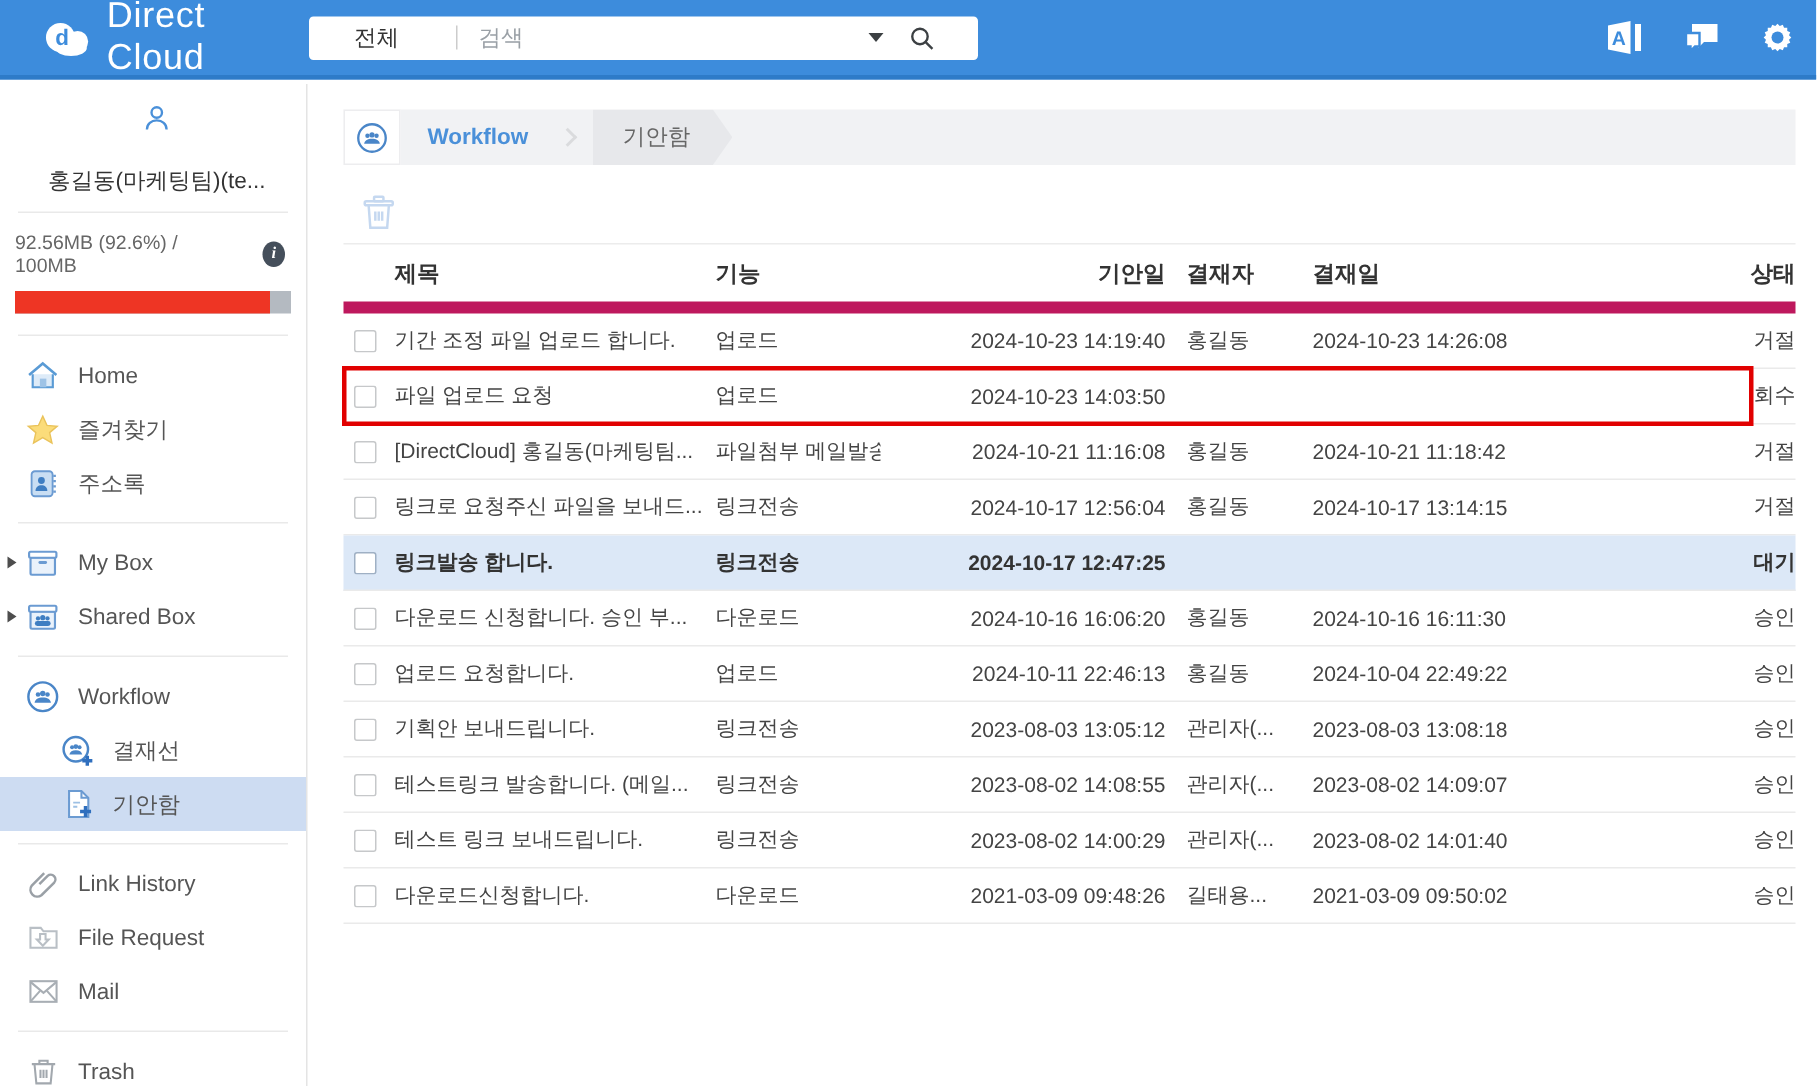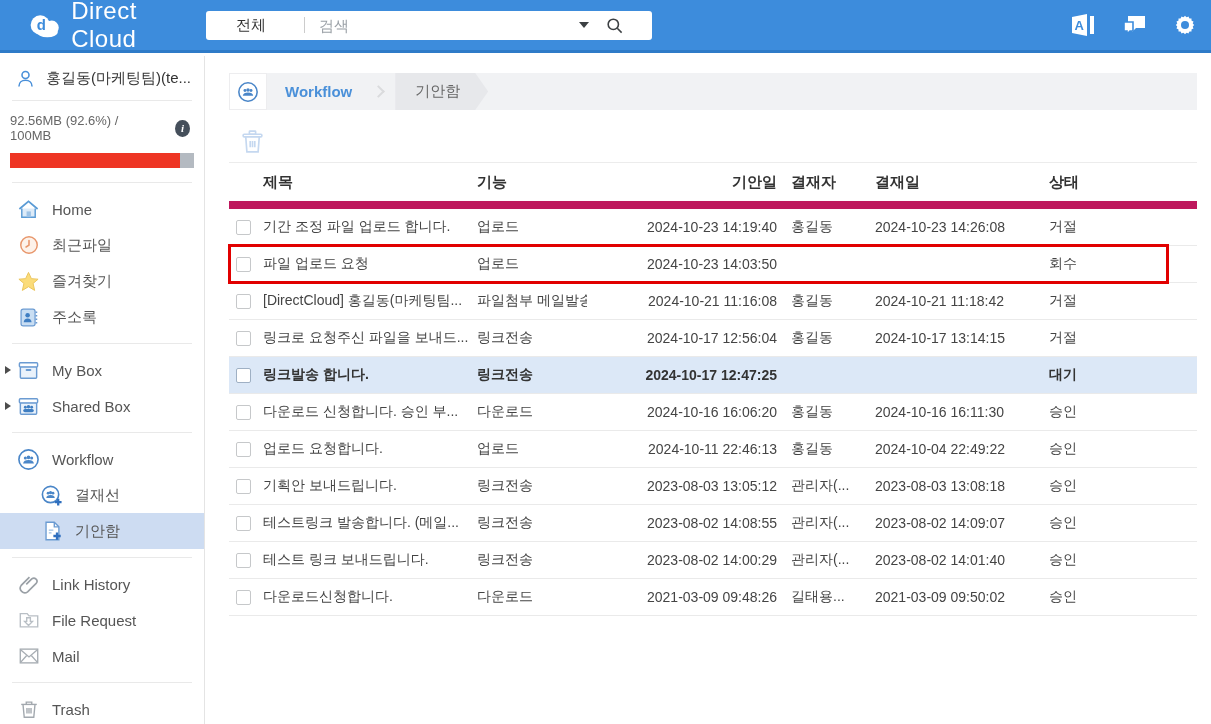--- a/index.html
+++ b/index.html
@@ -22,21 +22,21 @@
   .search-input::placeholder { color:#9aa0a6; }
   .search-caret { width:0; height:0; border-left:5px solid transparent; border-right:5px solid transparent;
                   border-top:6px solid #3c4043; margin-right:16px; cursor:pointer; }
   .search-btn { cursor:pointer; display:flex; align-items:center; }
   .top-icons { position:absolute; right:14px; top:0; height:50px; display:flex; align-items:center; gap:26px; }
   .top-icon { cursor:pointer; display:flex; align-items:center; }
 
   
   .sidebar { position:absolute; top:56px; left:0; width:205px; bottom:0; background:#fff;
              border-right:1px solid #e4e4e4; }
-  .user-row { display:flex; align-items:center; gap:10px; padding:12px 10px 11px 15px; }
+  .user-row { display:flex; align-items:center; gap:22px; padding:12px 10px 11px 15px;flex-direction:column; }
   .user-name { font-size:15px; color:#333; white-space:nowrap; overflow:hidden; }
   .sb-div { border-top:1px solid #e9e9e9; margin:0 12px; }
   .storage-row { display:flex; align-items:center; justify-content:flex-start; padding:12px 14px 0 10px;gap:32px; }
   .storage-text { font-size:13px; color:#666; }
   .info-badge { width:17px; height:17px; border-radius:50%; background:#454f5b; color:#fff;
                 font-size:11px; font-family:"Liberation Serif",serif; font-style:italic; font-weight:bold;
                 display:flex; align-items:center; justify-content:center; cursor:pointer; }
   .storage-bar { margin:10px 10px 14px 10px; height:15px; background:#b4bac1; position:relative; }
   .storage-fill { position:absolute; left:0; top:0; bottom:0; background:#ee3524; }
   .nav { padding:8px 0; }
@@ -72,21 +72,21 @@
            font-weight:bold; font-size:15px; color:#333; }
   .trow { display:flex; align-items:center; height:37px; border-bottom:1px solid #eaeaea;
           font-size:14px; color:#444; position:relative; cursor:pointer; }
   .cell { overflow:hidden; white-space:nowrap; }
   .c-check { width:34px; display:flex; align-items:center; padding-left:7px; }
   .c-title { width:214px; }
   .c-func { width:110px; }
   .c-draft { width:190px; text-align:right; }
   .c-approver { width:82px; padding-left:14px; }
   .c-approval { width:190px; padding-left:16px; }
-  .c-status { flex:1; text-align:left; }
+  .c-status { flex:1; text-align:right; }
   .checkbox { width:15px; height:15px; border:1px solid #c6c8ca; border-radius:2px; background:#fff; display:block; }
   .trow.selected { background:#dce8f7; font-weight:bold; color:#333; }
   .trow.selected .checkbox { border-color:#9fb0c4; }
   .trow.red-annotated::after { content:""; position:absolute; left:-1px; right:28px; top:-2px; bottom:-2px;
           border:3px solid #e10000; pointer-events:none; }
 </style>
 </head>
 <body>
 
 <div id="app">
@@ -165,29 +165,20 @@
           <svg width="23" height="23" viewBox="0 0 24 24">
             <path d="M5 11 V20 H19 V11" fill="#ddebf8" stroke="#5a9bd5" stroke-width="1.5"></path>
             <path d="M2.5 11.5 L12 3.5 L21.5 11.5" fill="none" stroke="#5a9bd5" stroke-width="1.8"></path>
             <rect x="10" y="14" width="4.5" height="6" fill="#9ec3e6"></rect>
           </svg>
         </span>
         <span class="lbl">Home</span>
       </div>
       <div class="nav-item">
         <span class="ic">
-          <svg width="22" height="22" viewBox="0 0 24 24">
-            <circle cx="12" cy="12" r="9" fill="#fdf2ea" stroke="#e8976c" stroke-width="1.6"></circle>
-            <path d="M12 7 V12.2 L8.8 14.2" fill="none" stroke="#e8976c" stroke-width="1.7" stroke-linecap="round"></path>
-          </svg>
-        </span>
-        <span class="lbl">최근파일</span>
-      </div>
-      <div class="nav-item">
-        <span class="ic">
           <svg width="23" height="23" viewBox="0 0 24 24">
             <path d="M12 2.5 L15 9 L22 9.6 L16.8 14 L18.4 21.3 L12 17.4 L5.6 21.3 L7.2 14 L2 9.6 L9 9 Z" fill="#fbdc7a" stroke="#eac35b" stroke-width="1"></path>
           </svg>
         </span>
         <span class="lbl">즐겨찾기</span>
       </div>
       <div class="nav-item">
         <span class="ic">
           <svg width="21" height="21" viewBox="0 0 24 24">
             <rect x="3.5" y="2.5" width="16" height="19" rx="2.5" fill="#c9def3" stroke="#6b9bd2" stroke-width="1.4"></rect>

